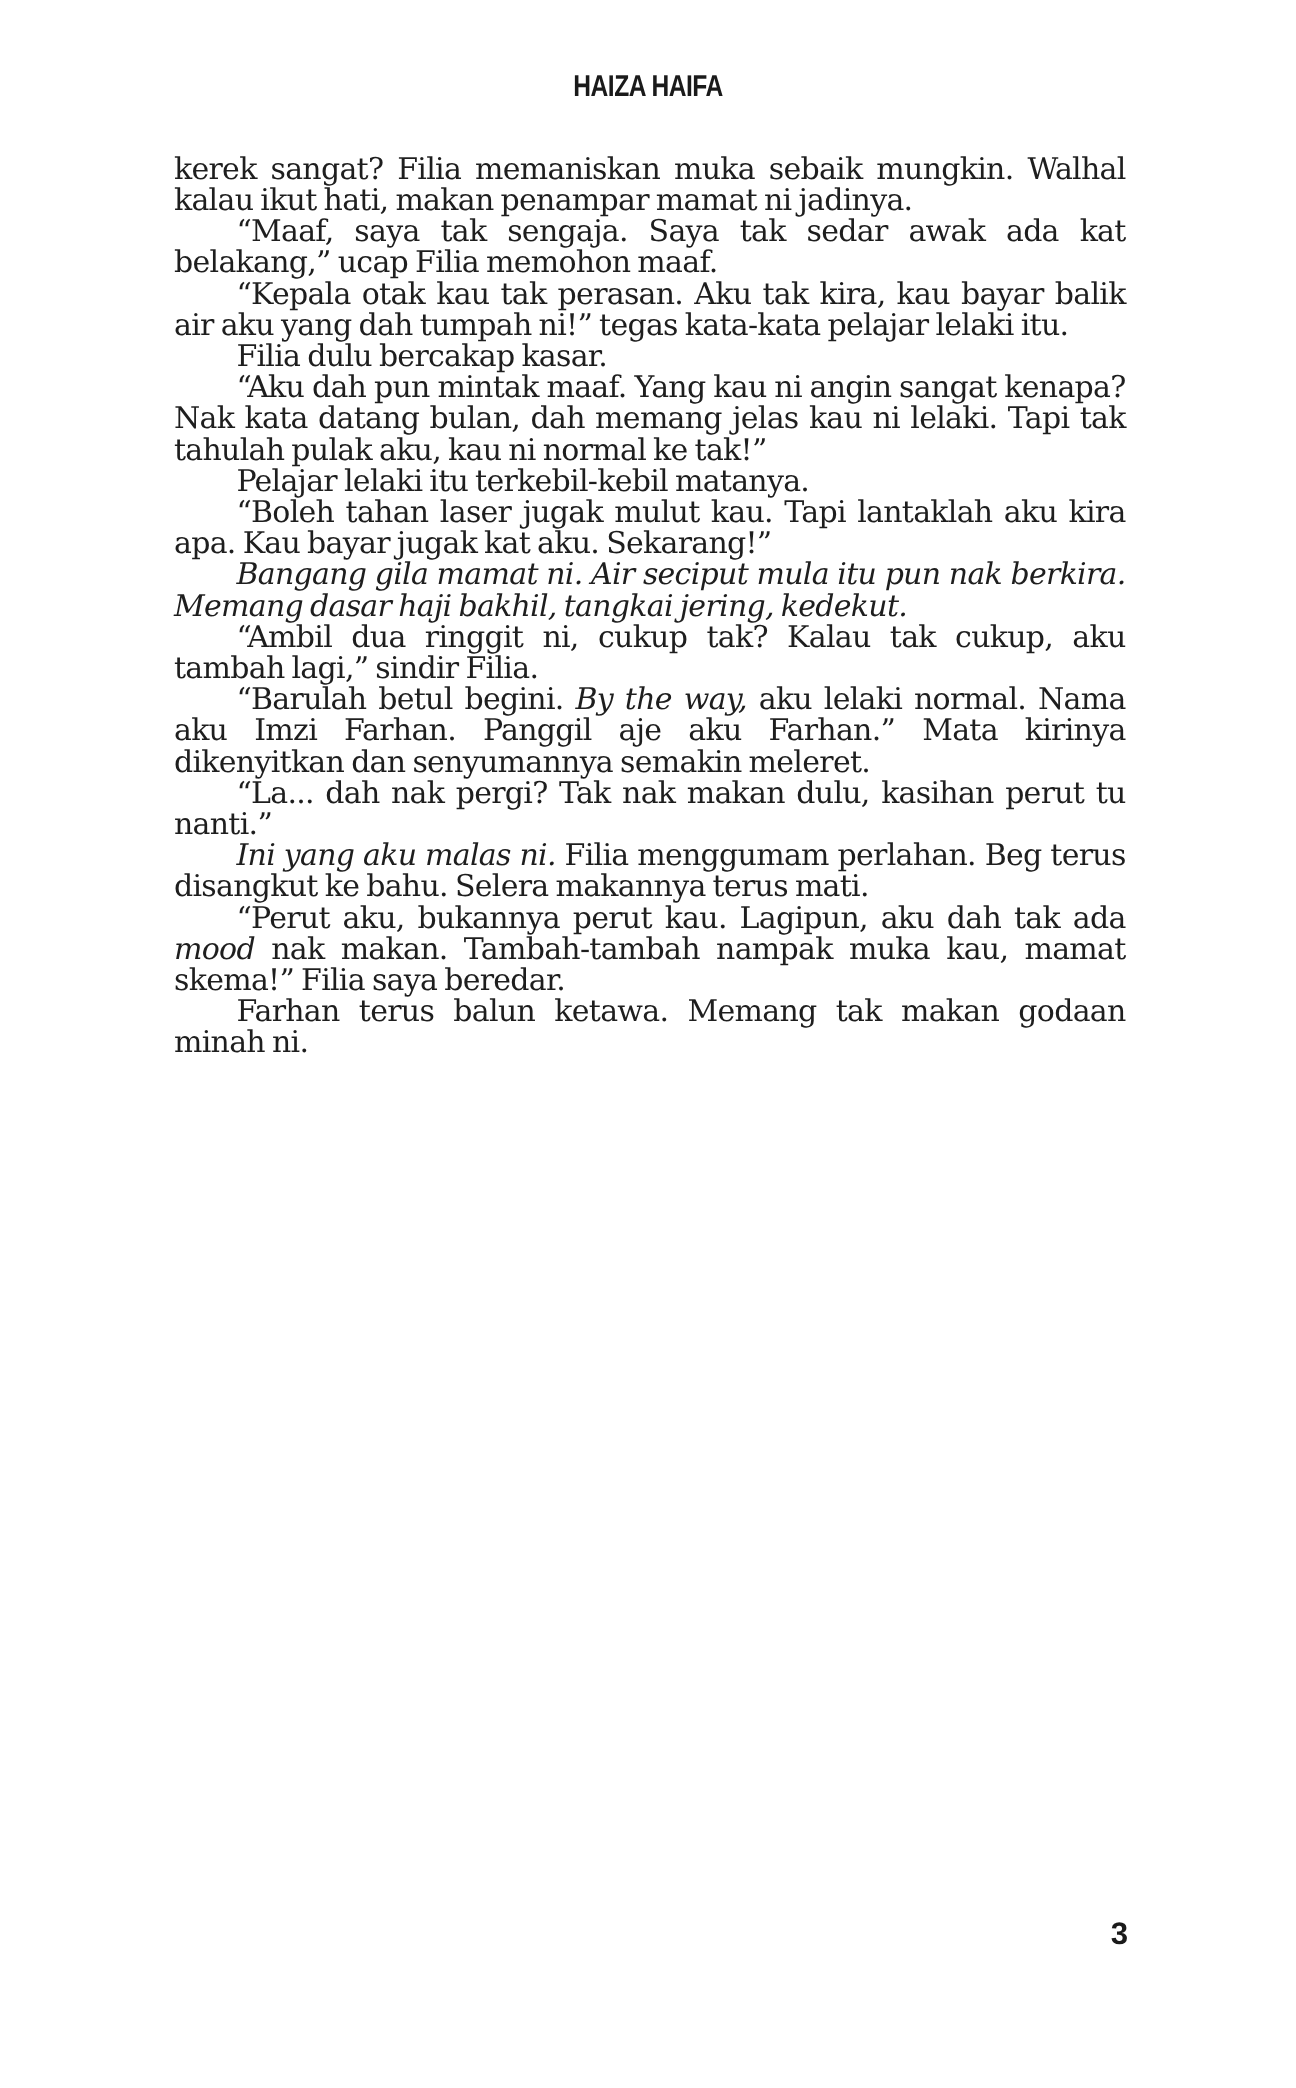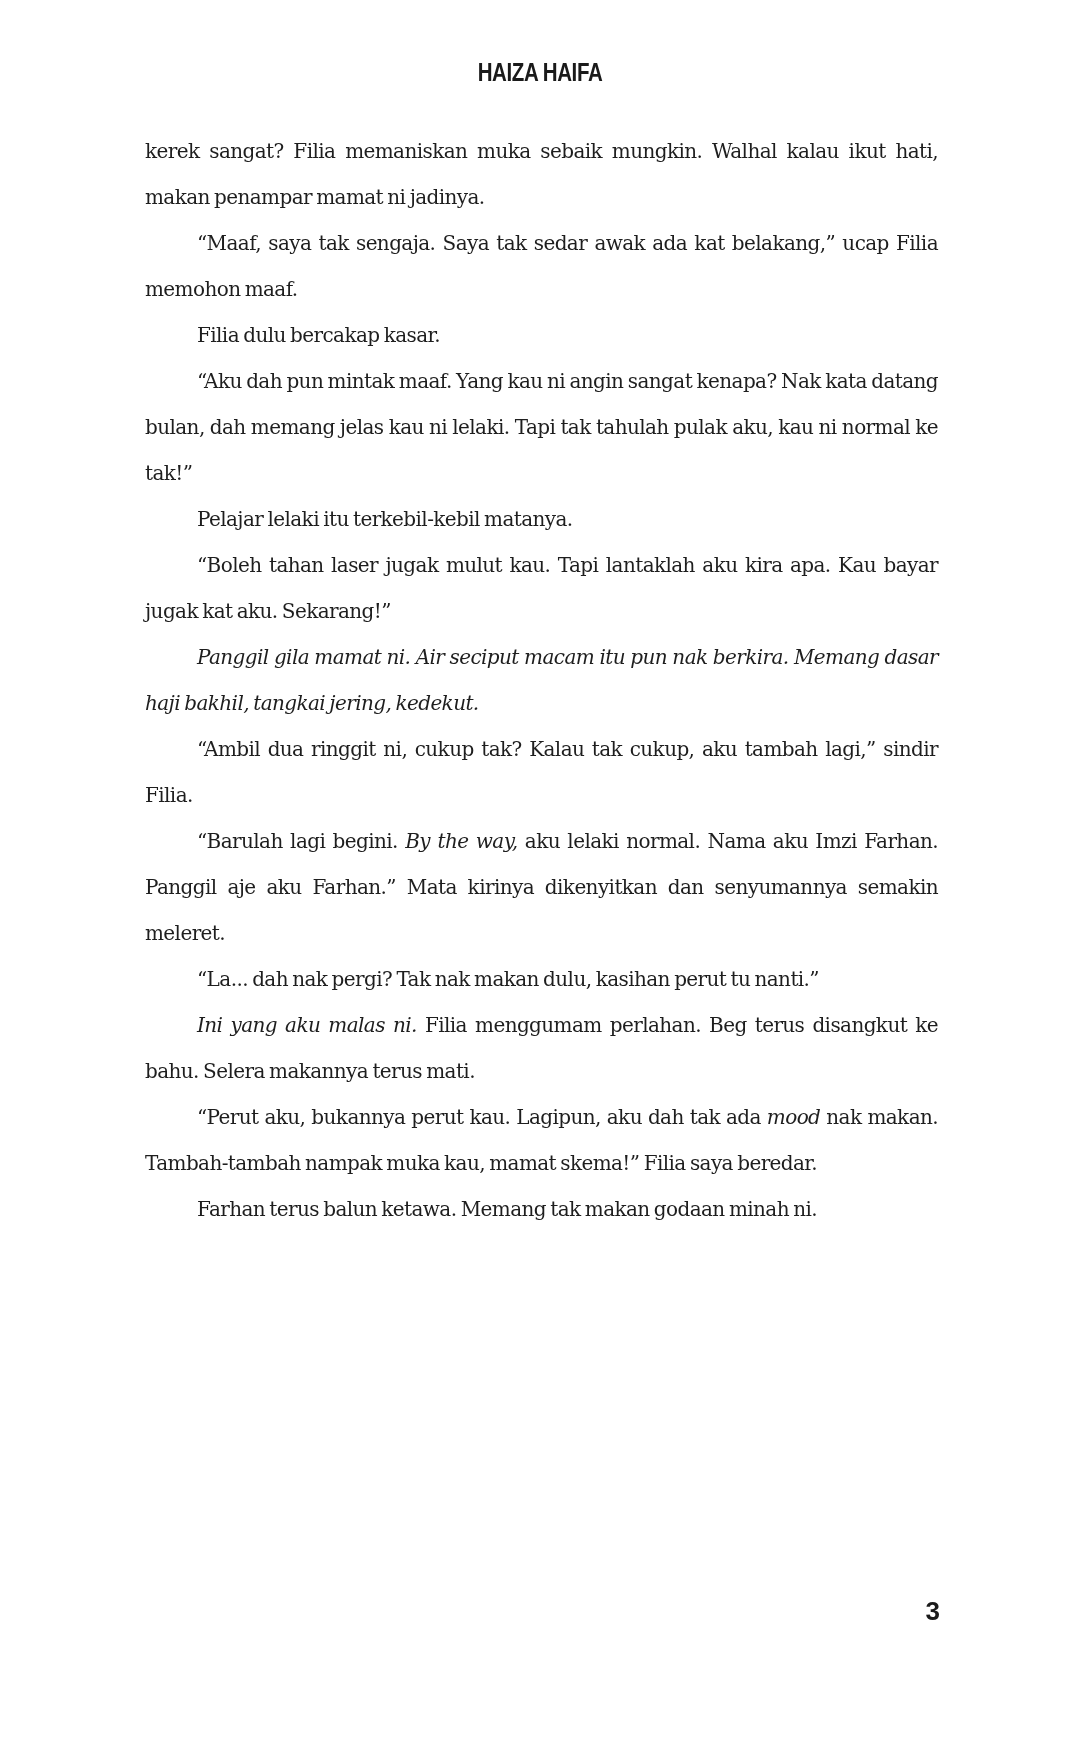--- a/index.html
+++ b/index.html
@@ -27,22 +27,22 @@
     transform: scaleX(0.82);
     transform-origin: 540px 0;
     color: #1a1a1a;
   }
   .body-text {
     position: absolute;
     left: 145px;
     top: 128px;
     width: 793px;
     font-family: "DejaVu Serif", serif;
-    font-size: 20px;
-    line-height: 46px;
+    font-size: 25px;
+    line-height: 26px;
     color: #1e1e1e;
   }
   .body-text p {
     margin: 0;
     text-indent: 52px;
     text-align: justify;
     word-spacing: -1.5px;
     letter-spacing: -0.6px;
   }
   .body-text p.no-indent {
@@ -62,26 +62,27 @@
   }
 </style>
 </head>
 <body>
 
 <div class="running-head">HAIZA HAIFA</div>
 
 <div class="body-text" id="body-text">
     <p class="no-indent"><span>kerek sangat? Filia memaniskan muka sebaik mungkin. Walhal kalau ikut hati, makan penampar mamat ni jadinya.</span></p>
     <p><span>“Maaf, saya tak sengaja. Saya tak sedar awak ada kat belakang,” ucap Filia memohon maaf.</span></p>
+    <p><span>“Kepala otak kau tak perasan. Aku tak kira, kau bayar balik air aku yang dah tumpah ni!” tegas kata-kata pelajar lelaki itu.</span></p>
     <p><span>Filia dulu bercakap kasar.</span></p>
     <p><span>“Aku dah pun mintak maaf. Yang kau ni angin sangat kenapa? Nak kata datang bulan, dah memang jelas kau ni lelaki. Tapi tak tahulah pulak aku, kau ni normal ke tak!”</span></p>
     <p><span>Pelajar lelaki itu terkebil-kebil matanya.</span></p>
     <p><span>“Boleh tahan laser jugak mulut kau. Tapi lantaklah aku kira apa. Kau bayar jugak kat aku. Sekarang!”</span></p>
-    <p><em>Panggil gila mamat ni. Air seciput macam itu pun nak berkira. Memang dasar haji bakhil, tangkai jering, kedekut.</em></p>
+    <p><em>Bangang gila mamat ni. Air seciput mula itu pun nak berkira. Memang dasar haji bakhil, tangkai jering, kedekut.</em></p>
     <p><span>“Ambil dua ringgit ni, cukup tak? Kalau tak cukup, aku tambah lagi,” sindir Filia.</span></p>
-    <p><span>“Barulah lagi begini. </span><em>By the way,</em><span> aku lelaki normal. Nama aku Imzi Farhan. Panggil aje aku Farhan.” Mata kirinya dikenyitkan dan senyumannya semakin meleret.</span></p>
+    <p><span>“Barulah betul begini. </span><em>By the way,</em><span> aku lelaki normal. Nama aku Imzi Farhan. Panggil aje aku Farhan.” Mata kirinya dikenyitkan dan senyumannya semakin meleret.</span></p>
     <p><span>“La... dah nak pergi? Tak nak makan dulu, kasihan perut tu nanti.”</span></p>
     <p><em>Ini yang aku malas ni.</em><span> Filia menggumam perlahan. Beg terus disangkut ke bahu. Selera makannya terus mati.</span></p>
     <p><span>“Perut aku, bukannya perut kau. Lagipun, aku dah tak ada </span><em>mood</em><span> nak makan. Tambah-tambah nampak muka kau, mamat skema!” Filia saya beredar.</span></p>
     <p><span>Farhan terus balun ketawa. Memang tak makan godaan minah ni.</span></p>
   </div>
 
 <div class="folio">3</div>
 
 </body></html>

